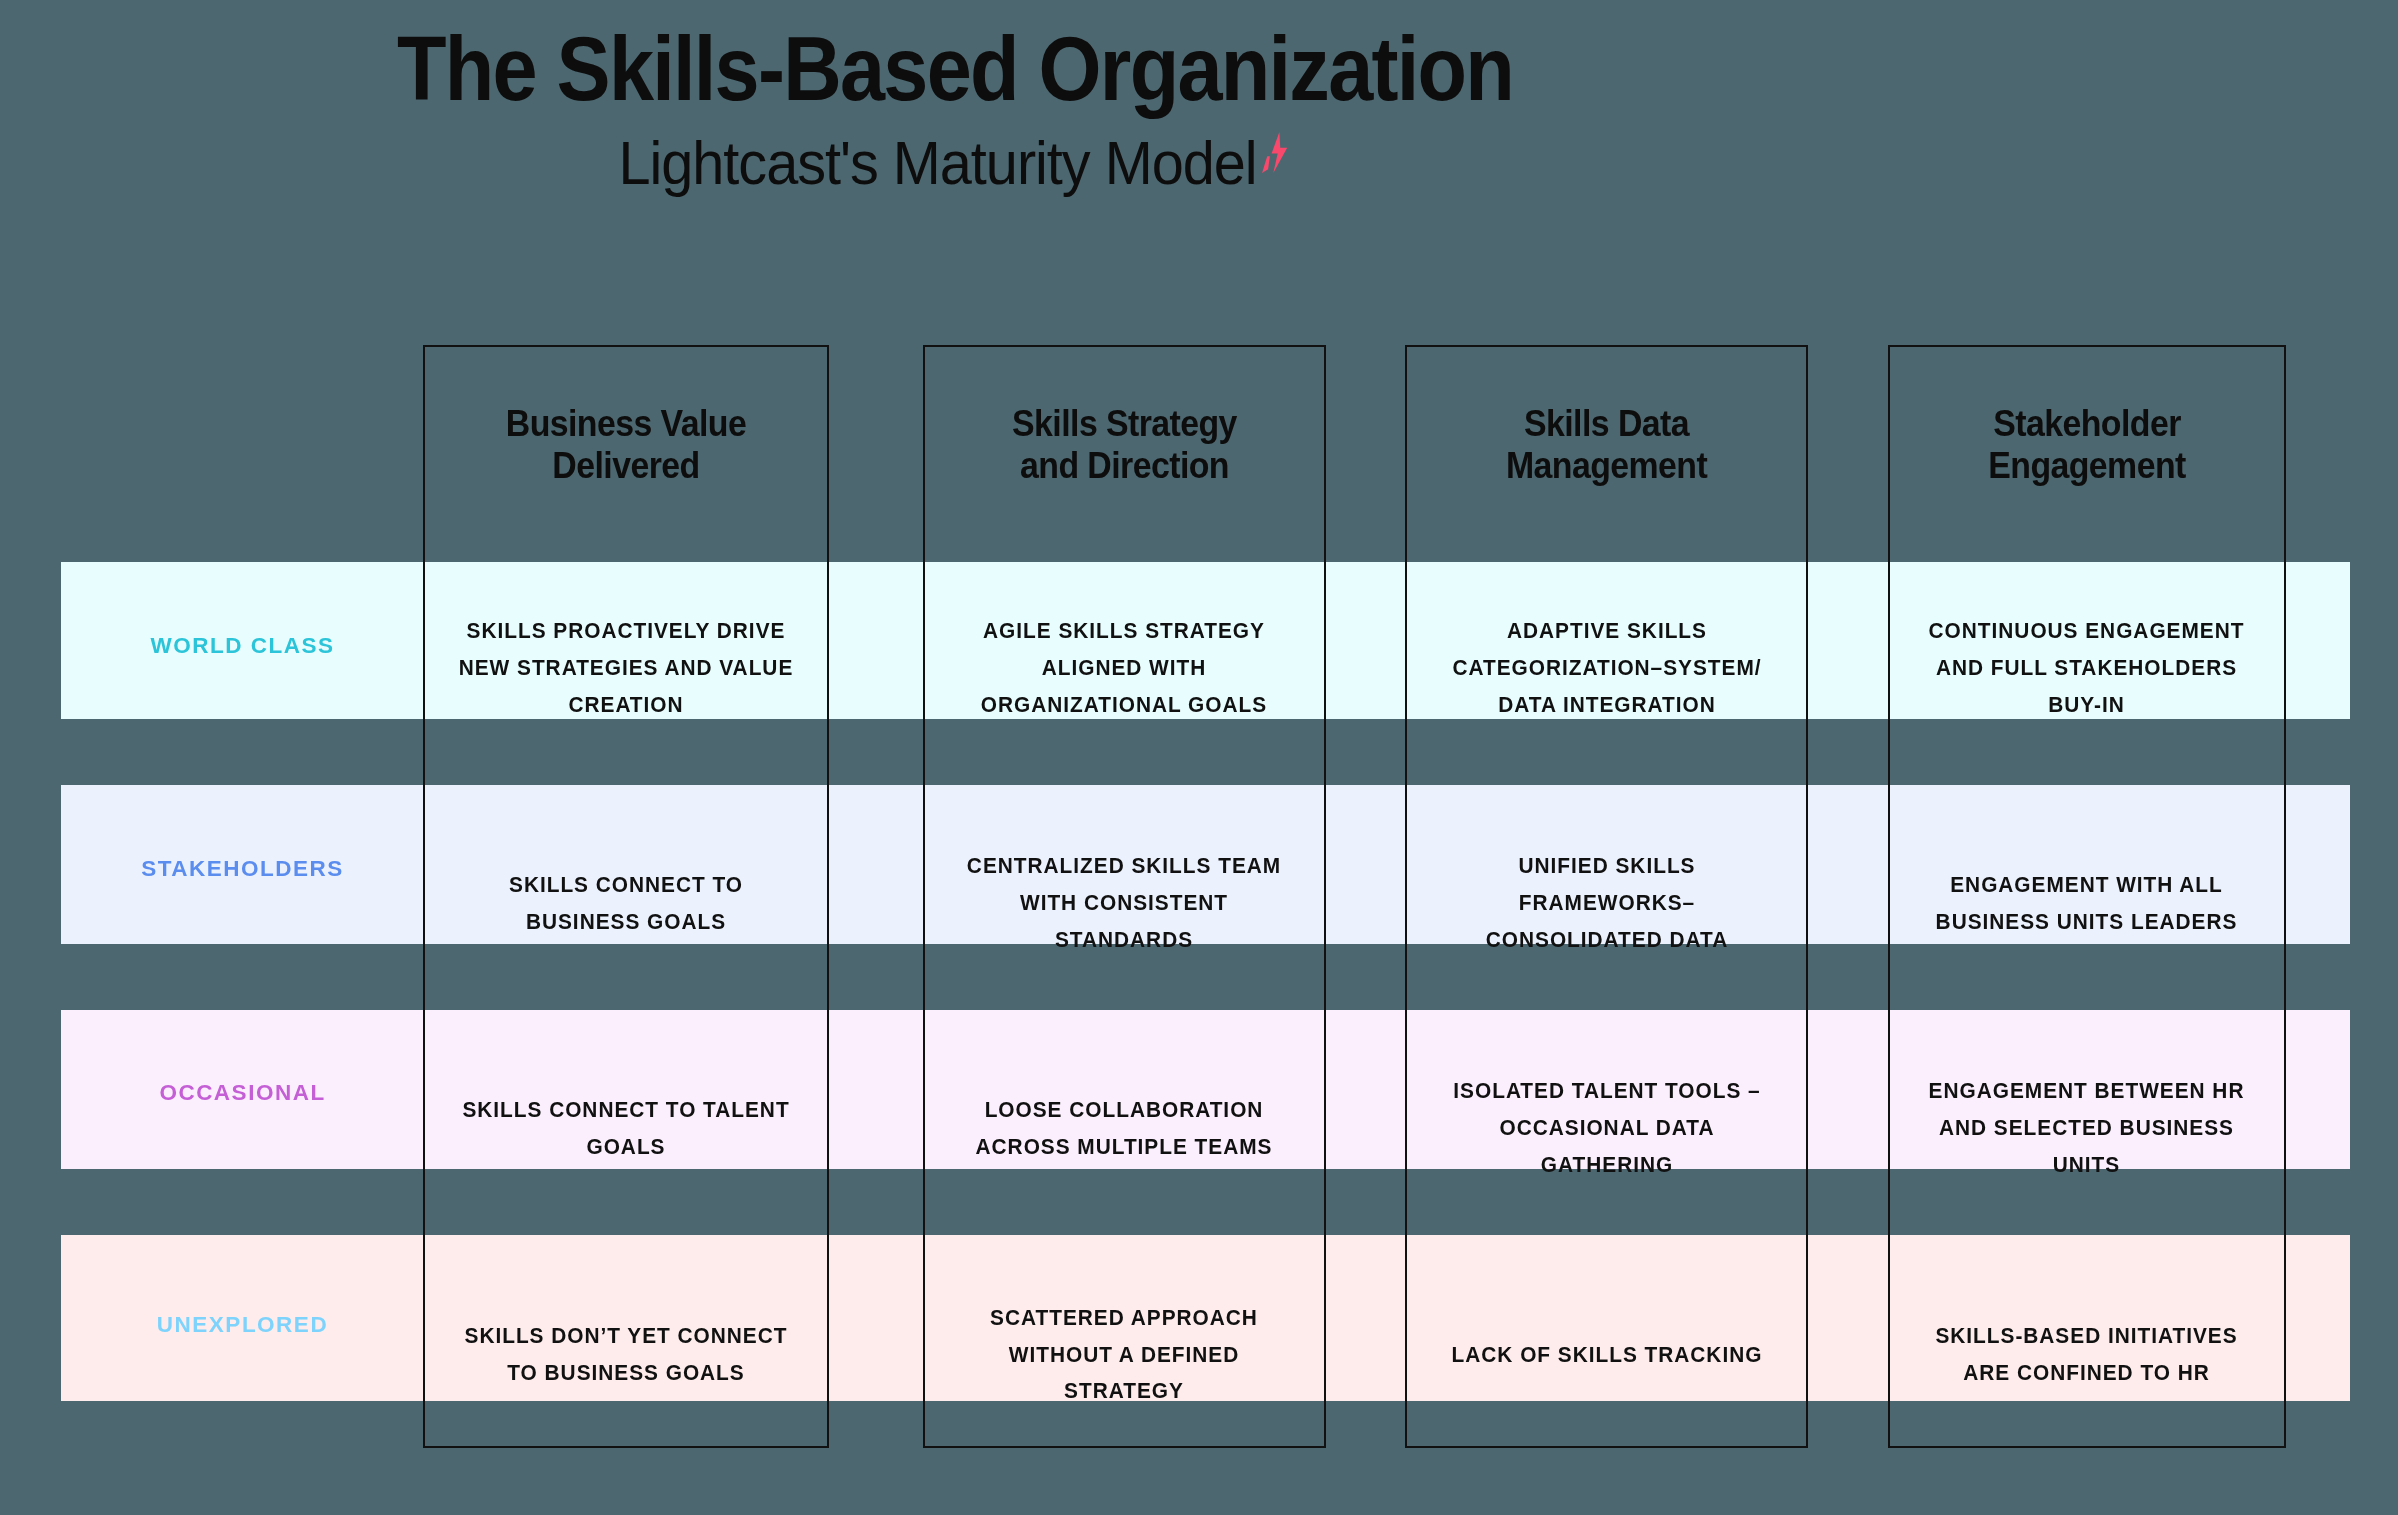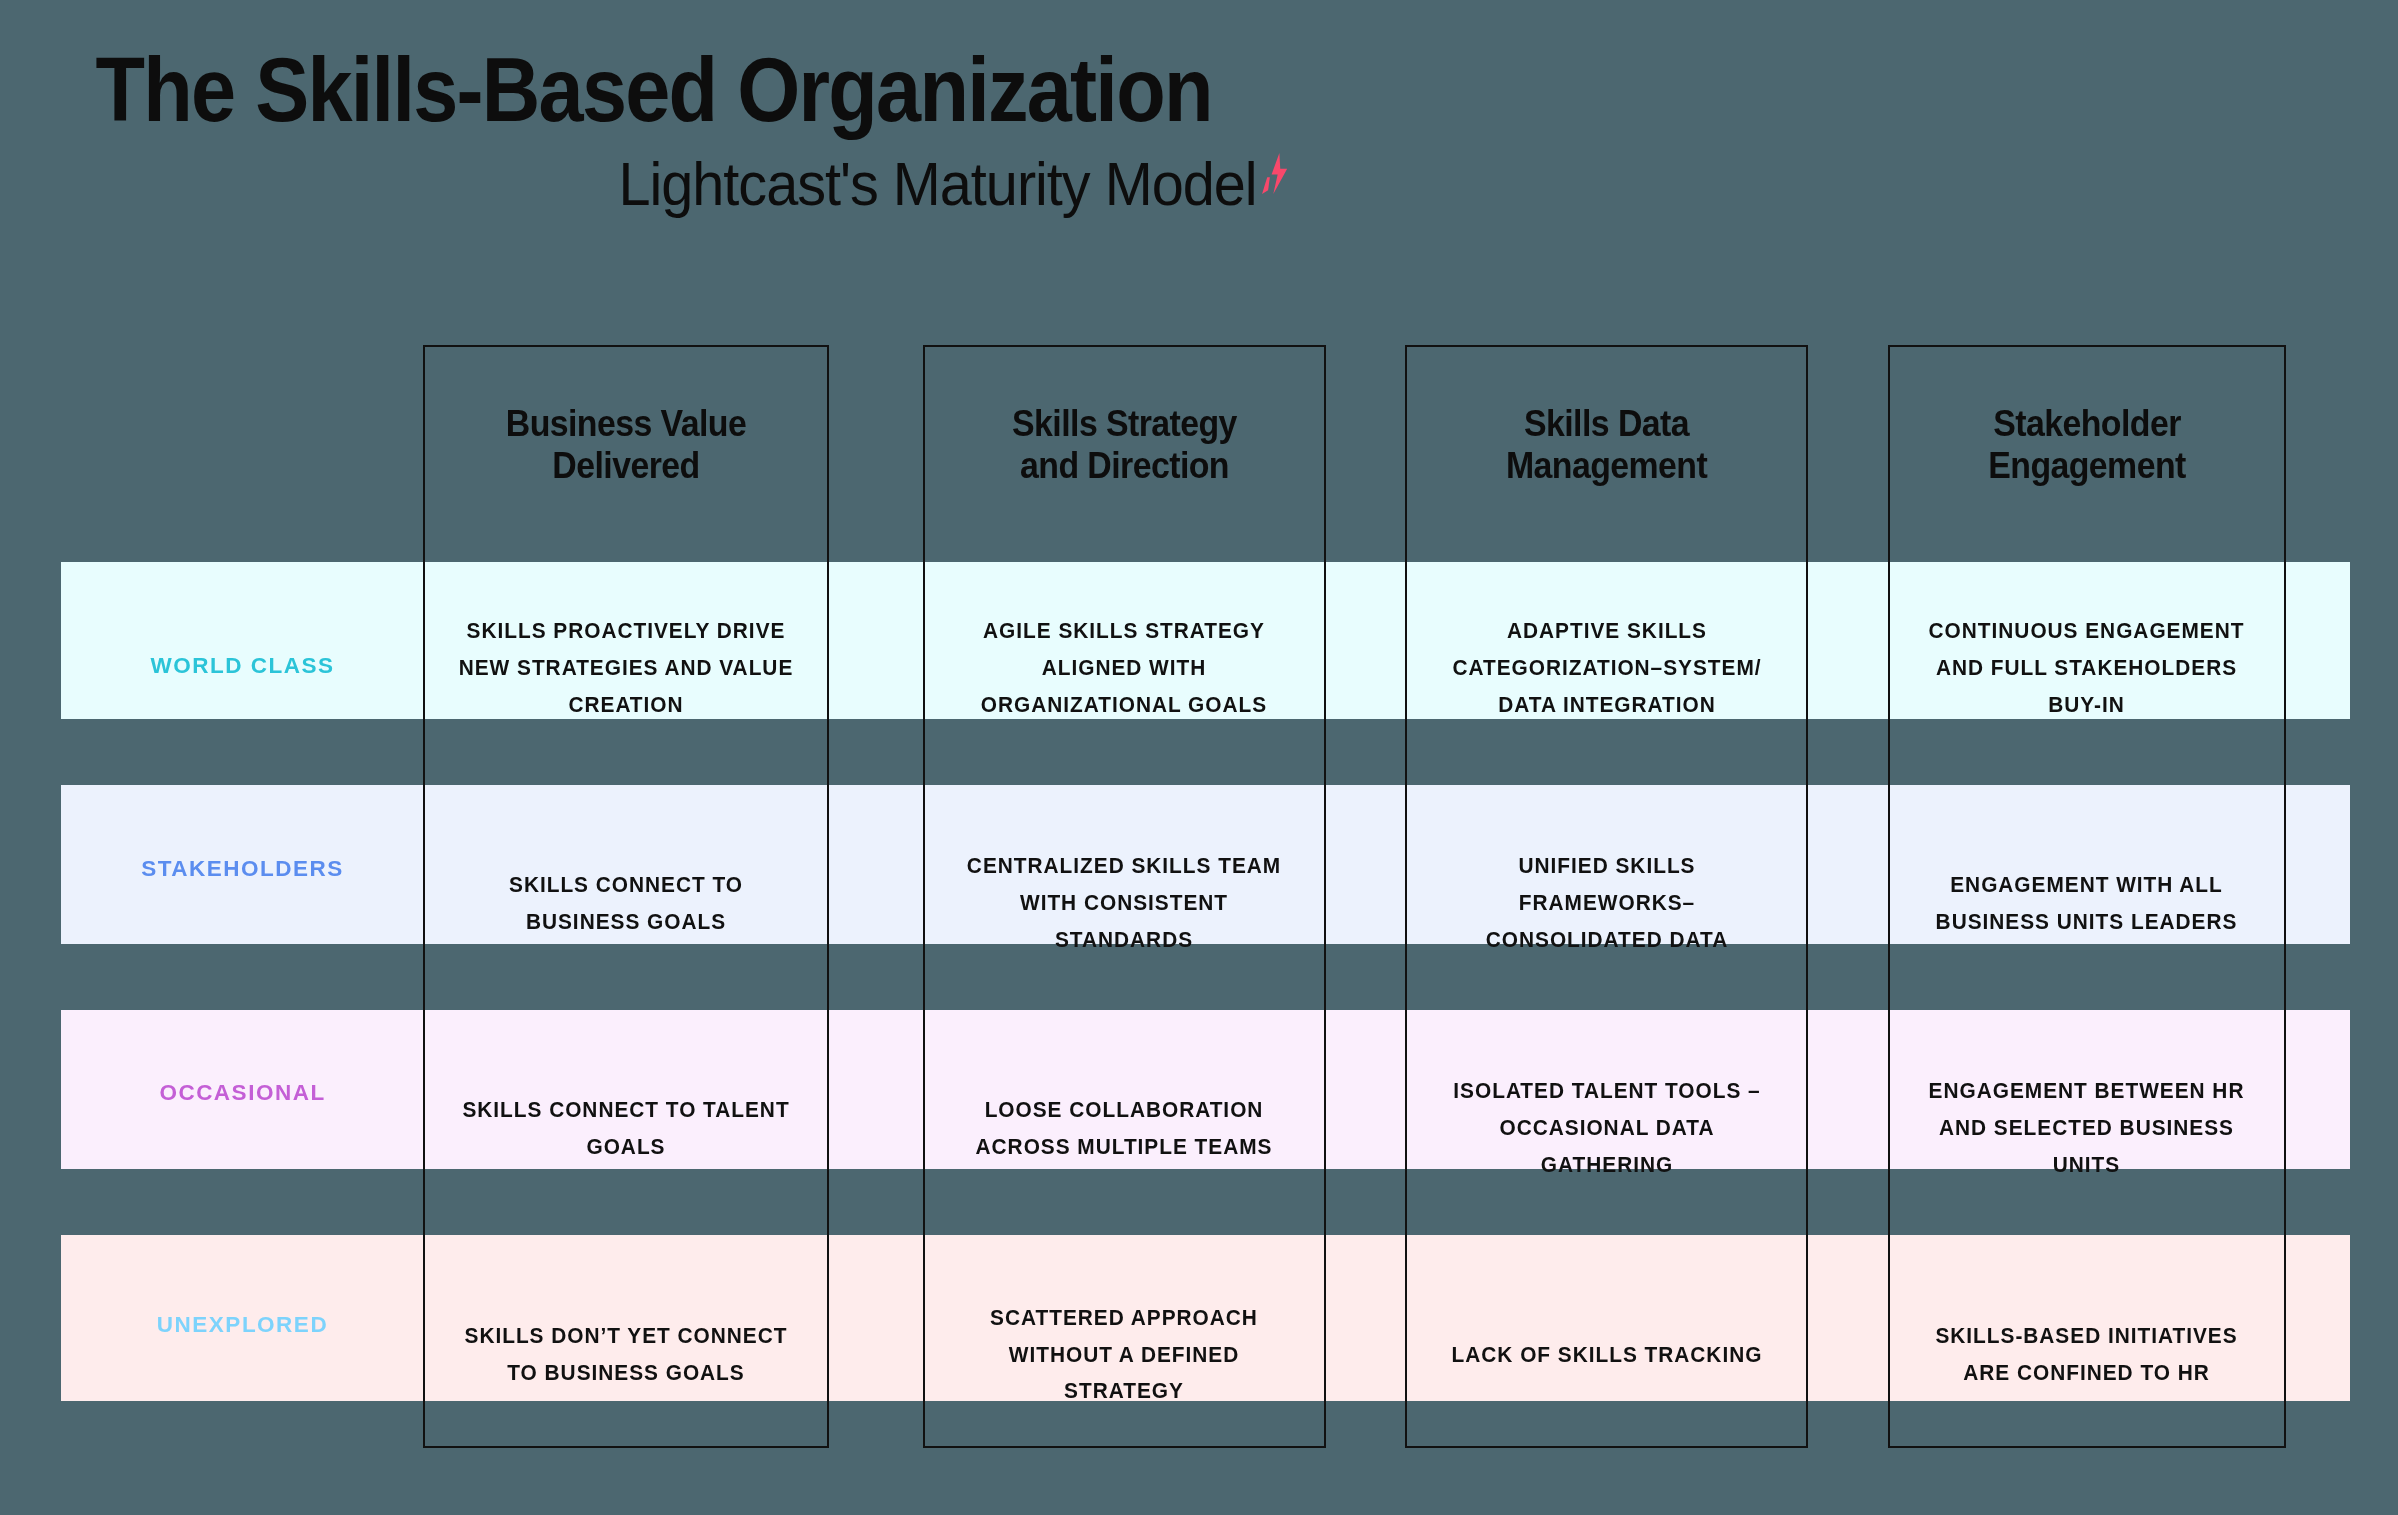--- a/index.html
+++ b/index.html
@@ -13,21 +13,22 @@
     font-family: "Liberation Sans", sans-serif;
     overflow: hidden;
     position: relative;
   }
 
   
   #header {
     position: absolute;
     top: 0; left: 0;
     width: 1910px;
-    padding-top: 43px;
+    text-align: center;
+    padding-top: 22px;
   }
   #main-title {
     font-family: "Liberation Sans", sans-serif;
     font-size: 90px;
     font-weight: 700;
     letter-spacing: -1.9px;
     color: #0d0d0d;
     line-height: 1.06;
     transform: scaleX(0.90);
     transform-origin: center top;
@@ -152,21 +153,21 @@
       <div>Skills Data</div>
       <div>Management</div>
     </div>
     <div class="col-title" style="left: 1888px; width: 398px;">
       <div>Stakeholder</div>
       <div>Engagement</div>
     </div>
   </div>
 
 <div id="rowlabels">
-    <div class="row-label" style="top: 633px; color: rgb(43, 196, 216); margin-top: 20px;">WORLD CLASS</div>
+    <div class="row-label" style="top: 633px; color: rgb(43, 196, 216);">WORLD CLASS</div>
     <div class="row-label" style="top: 856px; color: rgb(91, 141, 239);">STAKEHOLDERS</div>
     <div class="row-label" style="top: 1080px; color: rgb(196, 95, 214);">OCCASIONAL</div>
     <div class="row-label" style="top: 1312px; color: #7dd3fc;">UNEXPLORED</div>
   </div>
 
 <div id="cells">
     <div class="cell" style="left: 444px; width: 364px; top: 590px; height: 157px; display: flex; align-items: center; justify-content: center;">SKILLS PROACTIVELY DRIVE NEW STRATEGIES AND VALUE CREATION</div>
     <div class="cell" style="left: 943px; width: 362px; top: 590px; height: 157px; display: flex; align-items: center; justify-content: center;">AGILE SKILLS STRATEGY ALIGNED WITH ORGANIZATIONAL GOALS</div>
     <div class="cell" style="left: 1426px; width: 362px; top: 590px; height: 157px; display: flex; align-items: center; justify-content: center;">ADAPTIVE SKILLS CATEGORIZATION–SYSTEM/ DATA INTEGRATION</div>
     <div class="cell" style="left: 1908px; width: 357px; top: 590px; height: 157px; display: flex; align-items: center; justify-content: center;">CONTINUOUS ENGAGEMENT AND FULL STAKEHOLDERS BUY-IN</div>

